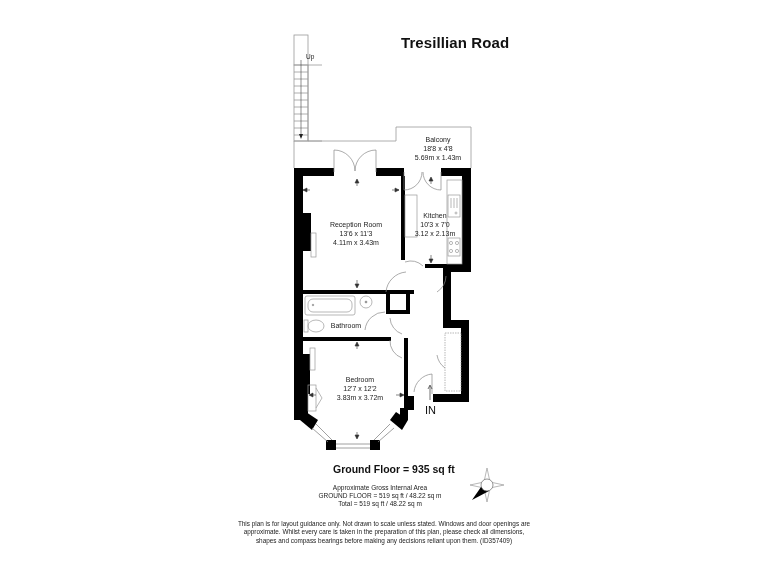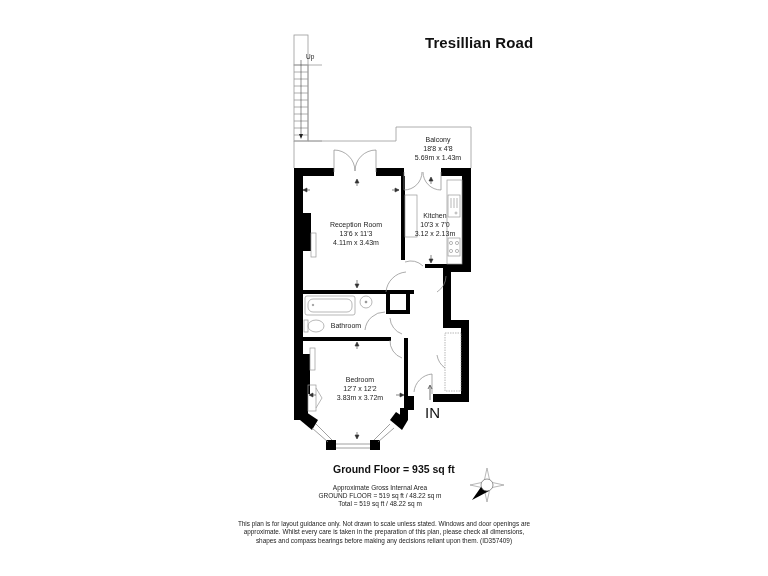--- a/index.html
+++ b/index.html
@@ -1,25 +1,25 @@
 <!DOCTYPE html>
 <html><head>
   <meta charset="utf-8">
   <style>
     html, body { margin: 0; padding: 0; background: #ffffff; }
     body { width: 768px; height: 576px; position: relative; overflow: hidden; font-family: "Liberation Sans", sans-serif; color: #111; }
-    .title { position: absolute; left: 401px; top: 34px; font-size: 15px; font-weight: bold; letter-spacing: 0.1px; margin-left: 24px; }
+    .title { position: absolute; left: 401px; top: 34px; font-size: 15px; font-weight: bold; letter-spacing: 0.1px; }
     svg.plan { position: absolute; left: 0; top: 0; }
     .lbl { position: absolute; text-align: center; font-size: 7px; line-height: 9px; color: #222; }
     .lbl div { white-space: nowrap; }
     .floor-total { position: absolute; left: 333px; top: 463px; font-size: 10.5px; font-weight: bold; }
     .area { position: absolute; left: 300px; top: 484px; width: 160px; text-align: center; font-size: 6.5px; line-height: 8px; color: #222; }
     .disclaimer { position: absolute; left: 236px; top: 520px; width: 296px; text-align: center; font-size: 6.4px; line-height: 8.3px; color: #222; }
     .up { position: absolute; left: 306px; top: 53px; font-size: 6.5px; color: #222; }
-    .in { position: absolute; left: 425px; top: 404px; font-size: 15px; color: #111; }
+    .in { position: absolute; left: 425px; top: 404px; font-size: 11px; color: #111; }
   </style>
 </head>
 <body>
 
 <div class="title">Tresillian Road</div>
 
 <svg class="plan" width="768" height="576" viewBox="0 0 768 576">
 
   <g stroke="#9a9a9a" stroke-width="0.8" fill="none">
     <rect x="294" y="35" width="14" height="30"></rect>

